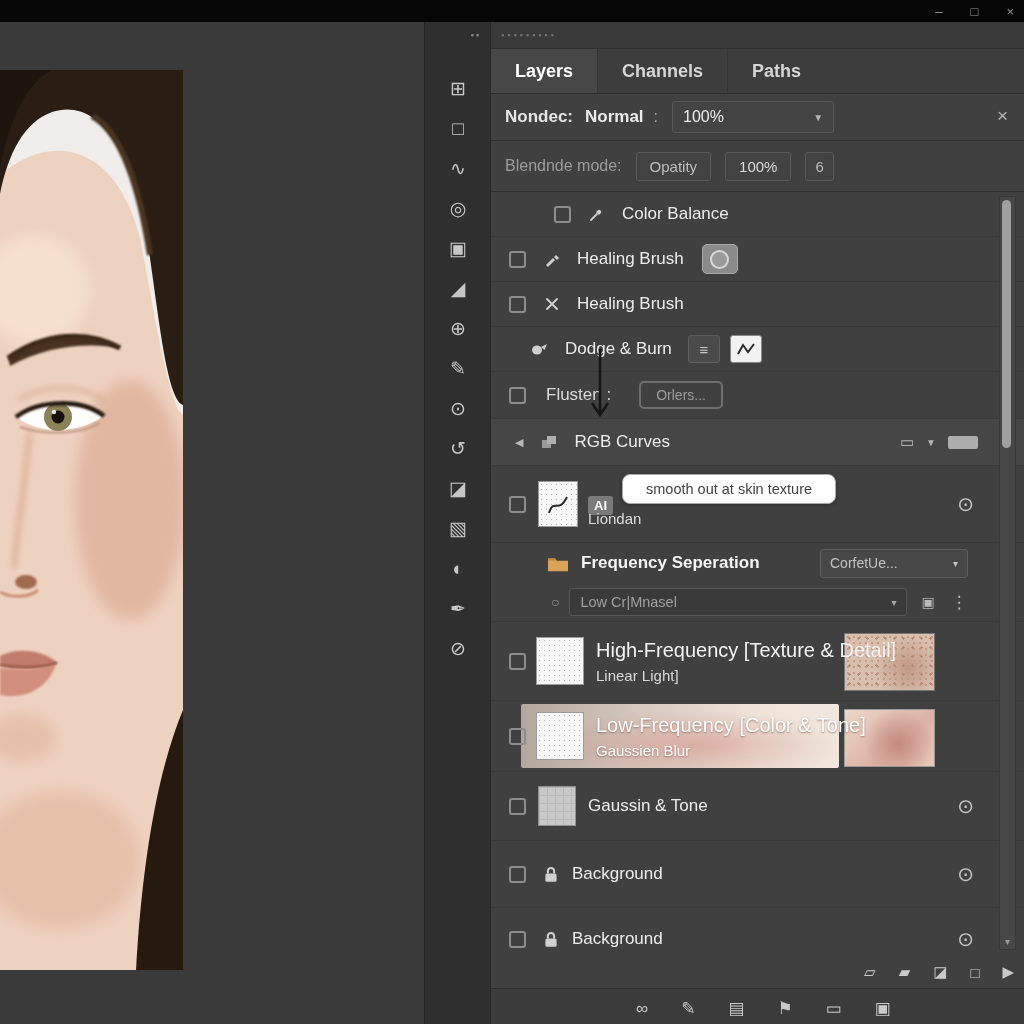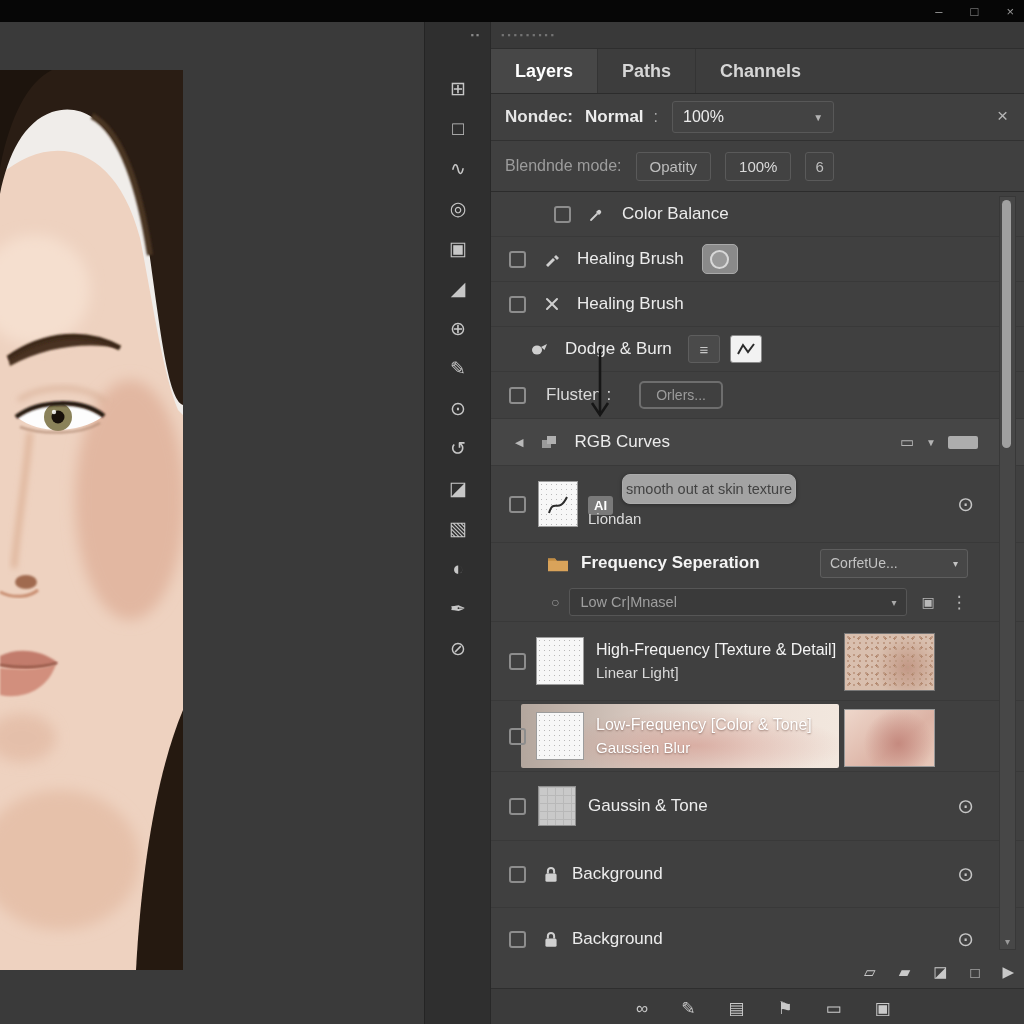--- a/index.html
+++ b/index.html
@@ -73,38 +73,38 @@
   .curves-right .g2{font-size:10px;}
   .lightrect{width:30px;height:13px;background:#adadad;border-radius:2px;}
 
   .maskthumb{margin-left:12px;width:38px;height:44px;background:#f7f7f7;border:1px solid #9c9c9c;flex:none;
        background-image:radial-gradient(#b9b9b9 .7px,transparent .8px);background-size:5px 5px;
        display:flex;align-items:center;justify-content:center;}
   .maskthumb.big{width:46px;height:46px;margin-left:10px;}
   .ai-wrap{position:relative;flex:1;height:100%;}
   .ai-badge{position:absolute;left:10px;top:30px;background:#7a7a7a;color:#fff;font-weight:700;font-size:13px;
        padding:2px 6px;border-radius:3px;}
-  .ai-tip{position:absolute;left:44px;top:8px;background:#a3a3a3;border:1px solid #ababab;border-radius:8px;
-       padding:6px 3px;color:#424242;font-size:14.5px;white-space:nowrap;box-shadow:0 1px 4px rgba(0,0,0,.35);text-align:center;}
+  .ai-tip{position:absolute;left:44px;top:8px;background:#ffffff;border:1px solid #ababab;border-radius:8px;
+       padding:6px 23px;color:#424242;font-size:14.5px;white-space:nowrap;box-shadow:0 1px 4px rgba(0,0,0,.35);text-align:center;}
   .ai-name{position:absolute;left:10px;top:44px;color:#dcdcdc;font-size:15px;}
 
   .folder-ic{margin-left:56px;flex:none;display:flex;}
   .fs-name{margin-left:12px;font-size:17px;font-weight:600;color:#f4f4f4;}
   .fs-drop{margin-left:auto;margin-right:56px;width:128px;height:27px;background:#474747;border:1px solid #5e5e5e;
        border-radius:3px;display:flex;align-items:center;justify-content:space-between;padding:0 9px;
        color:#c3c3c3;font-size:14px;}
   .lc-bullet{margin-left:60px;color:#9a9a9a;font-size:14px;}
   .lc-field{margin-left:10px;width:316px;height:26px;background:#3a3a3a;border:1px solid #565656;border-radius:3px;
        display:flex;align-items:center;justify-content:space-between;padding:0 10px;color:#9f9f9f;font-size:14.5px;}
   .lc-field .chev{font-size:10px;color:#aaa;}
   .lc-ic{margin-left:14px;color:#b9b9b9;font-size:14px;}
   .lc-dots{margin-left:16px;color:#b9b9b9;font-size:17px;}
 
   .freq-text{margin-left:12px;display:flex;flex-direction:column;gap:5px;position:relative;z-index:2;}
-  .freq-text .l1{font-size:16px;color:#f3f3f3;}
+  .freq-text .l1{font-size:20px;color:#f3f3f3;}
   .freq-text .l2{font-size:15px;color:#d9d9d9;}
   .skin-thumb{position:absolute;left:353px;top:11px;width:89px;height:56px;border:1px solid #777;
        background-color:#d9bfae;
        background-image:radial-gradient(#c09c86 1px,transparent 1.2px),radial-gradient(#b48b72 1px,transparent 1.2px),
          radial-gradient(circle at 70% 60%,rgba(176,120,100,.55),transparent 45%);
        background-size:6px 6px,9px 9px,100% 100%;}
   .blur-thumb{position:absolute;left:353px;top:8px;width:89px;height:56px;border:1px solid #999;
        background:radial-gradient(circle at 60% 60%,#c58a7f 0%,rgba(197,138,127,0) 55%),
          linear-gradient(140deg,#eed7cb,#dcb3a5 60%,#e8c9ba);}
   .row-selected .hl{position:absolute;left:30px;top:3px;bottom:3px;width:318px;border-radius:2px;
@@ -218,22 +218,22 @@
       <div class="tool">⊘</div>
     </div>
   </div>
 
   <div class="panel">
 
     <div class="grip">▪▪▪▪▪▪▪▪▪</div>
 
     <div class="tabs">
       <div class="tab active">Layers</div>
+      <div class="tab">Channels</div>
       <div class="tab">Paths</div>
-      <div class="tab">Channels</div>
     </div>
 
     <div class="blend1">
       <span class="lbl">Nondec:</span>
       <span class="mode">Normal</span>
       <span class="colon">:</span>
       <div class="dropdown">
         <span class="val">100%</span>
         <span class="chev">▼</span>
       </div>

